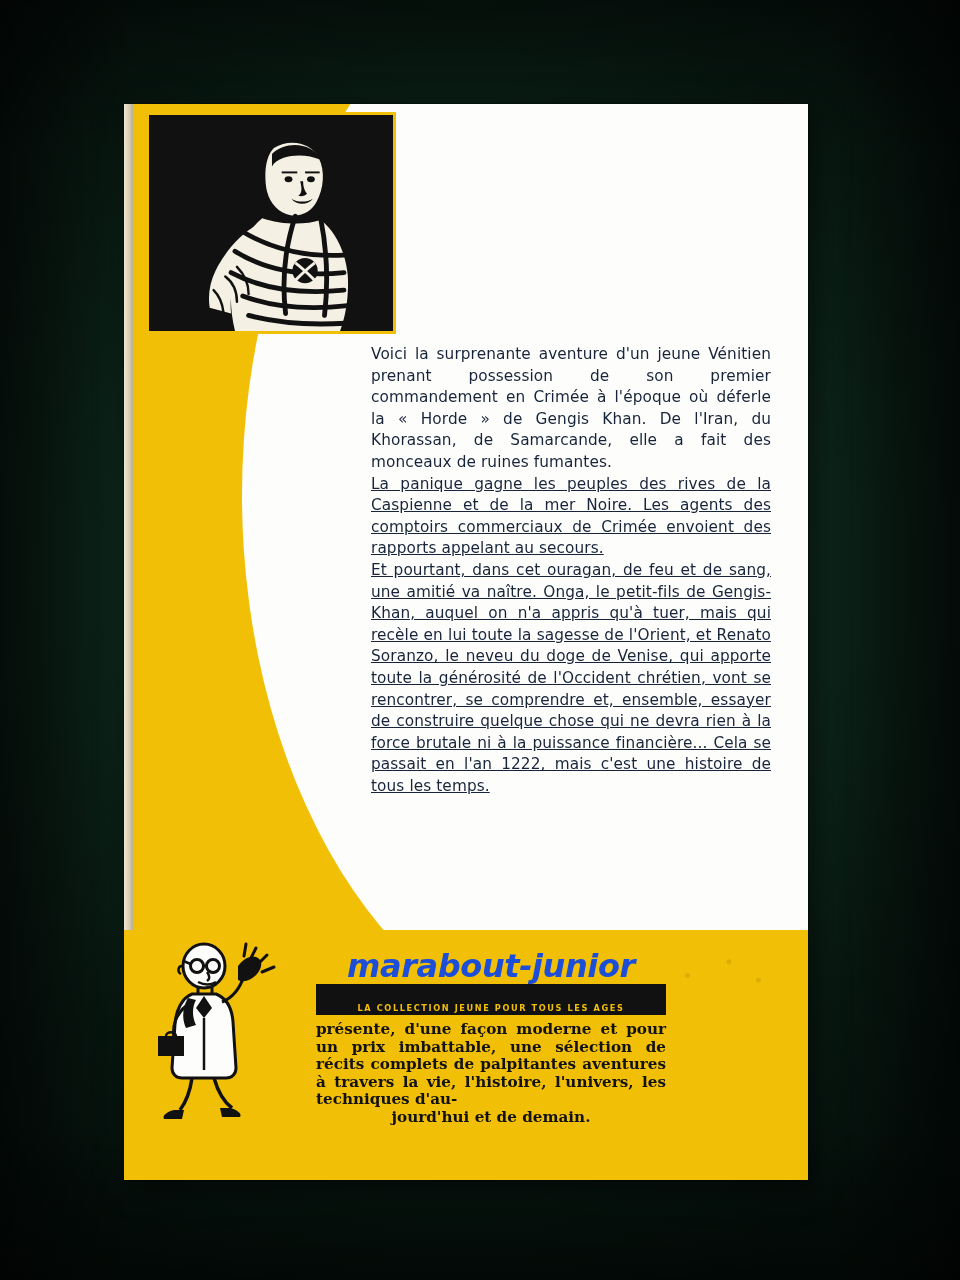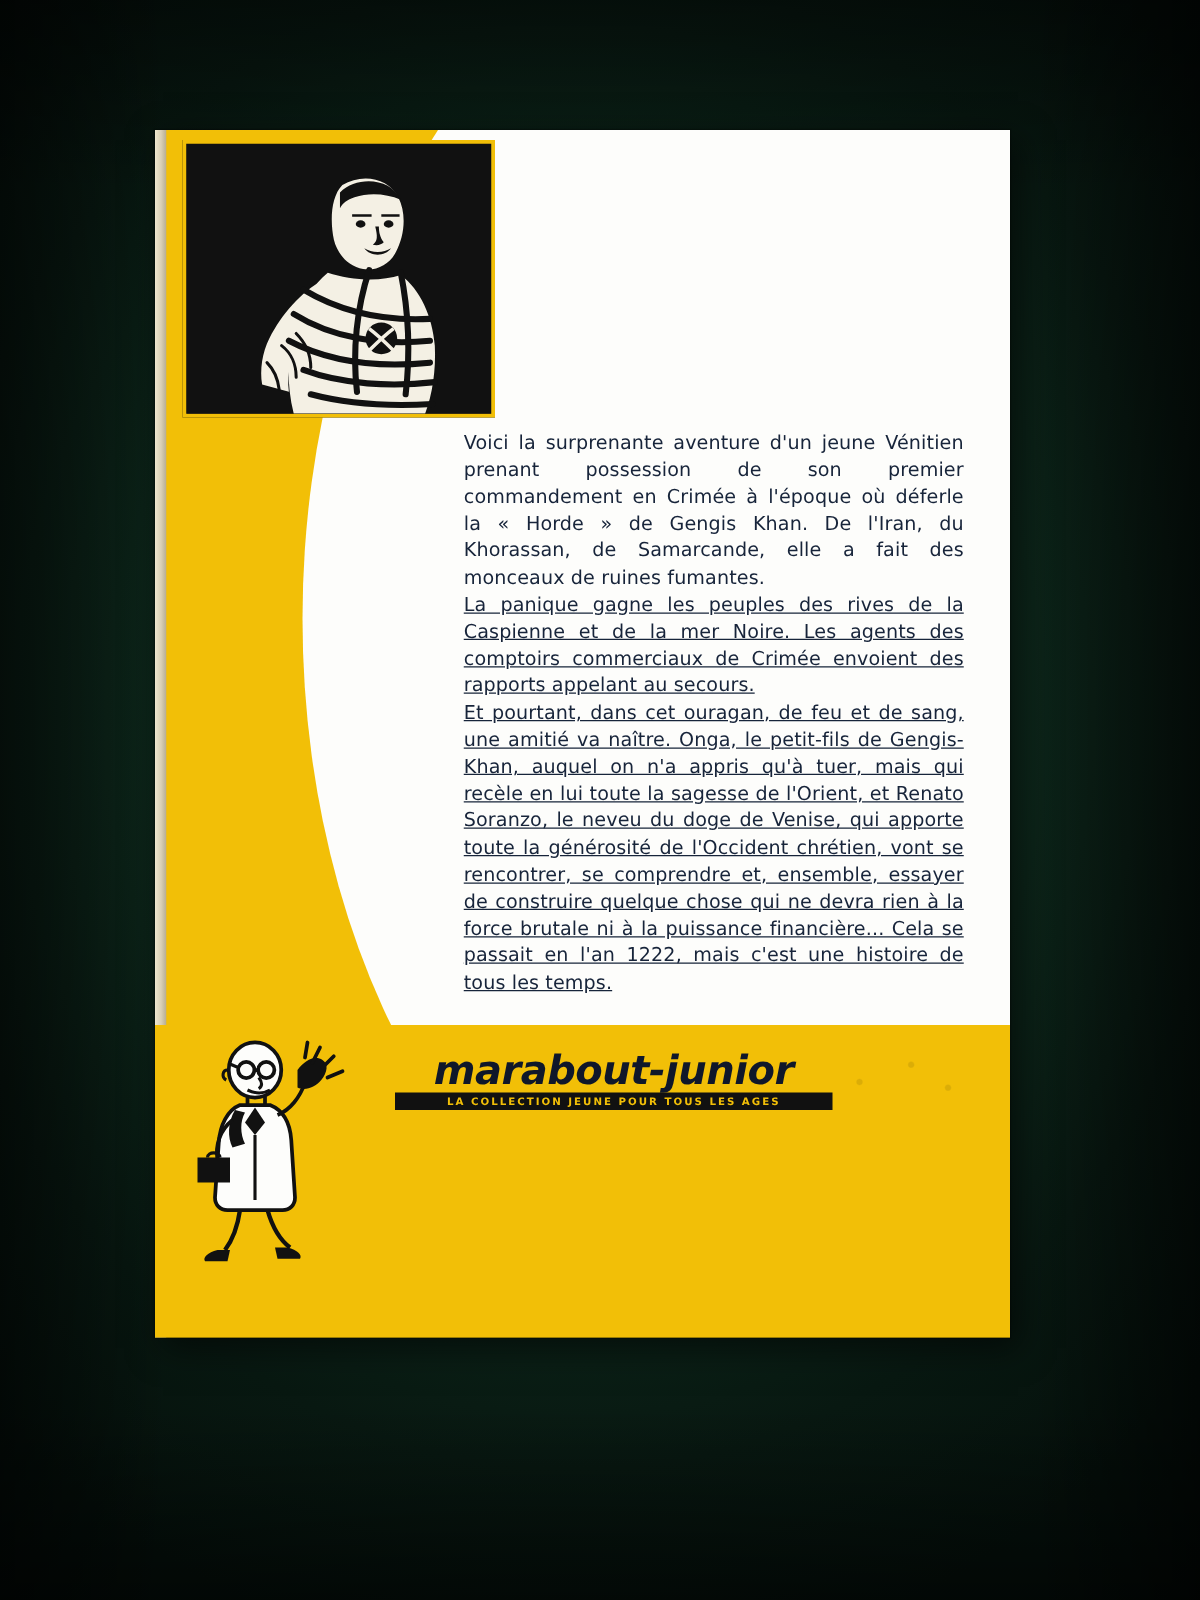--- a/index.html
+++ b/index.html
@@ -21,21 +21,21 @@
     position:absolute; inset:0;
     background:
       linear-gradient(90deg, rgba(0,0,0,.55) 0%, rgba(0,0,0,0) 14%, rgba(0,0,0,0) 86%, rgba(0,0,0,.6) 100%),
       linear-gradient(180deg, rgba(0,0,0,.45) 0%, rgba(0,0,0,0) 12%, rgba(0,0,0,0) 88%, rgba(0,0,0,.55) 100%);
   }
 
   
   #book {
     position: absolute;
     left: 124px; top: 104px;
-    width: 684px; height: 966px;
+    width: 684px; height: 1076px;
     background: #f2bf07;
     box-shadow: 6px 8px 26px rgba(0,0,0,.55), 0 0 0 1px rgba(0,0,0,.25);
     overflow: hidden;
   }
   
   #page-edge {
     position: absolute; left: 0; top: 0; width: 9px; height: 100%;
     background: linear-gradient(90deg,#efe7cf 0%, #d9cfb4 55%, #b7ad92 100%);
   }
   
@@ -93,32 +93,32 @@
 
   #brandblock {
     position: absolute; left: 192px; top: 20px; width: 350px;
     text-align: center;
   }
   #brand-title {
     font-family: "DejaVu Sans", sans-serif;
     font-weight: 700;
     font-style: italic;
     font-size: 32px;
-    color: #0f172a;
+    color: #1d4ed8;
     letter-spacing: -0.4px;
     line-height: 1;
   }
   #brand-sub {
     margin-top: 2px;
     background: #111;
     color: #f2bf07;
     font-size: 8.2px;
     letter-spacing: 1.6px;
     font-weight: 700;
-    padding: 2px 0 2px 0;
+    padding: 19px 0 2px 0;
     font-family: "DejaVu Sans", sans-serif;
   }
   #brand-desc {
     margin-top: 6px;
     font-family: "DejaVu Serif", serif;
     font-size: 15.2px;
     line-height: 17.6px;
     color: #121212;
     text-align: justify;
     font-weight: 700;
@@ -266,19 +266,23 @@
         <path d="M62 138 c4 14 10 24 18 30" stroke="#111" stroke-width="3.5" fill="none"></path>
 
         <path d="M22 170 c-8 2 -12 6 -10 9 h18 l2-9z" fill="#111"></path>
         <path d="M78 168 c8 2 12 6 10 9 h-18 l-2-9z" fill="#111"></path>
       </svg>
     </div>
 
     <div id="brandblock">
       <div id="brand-title">marabout-junior</div>
       <div id="brand-sub">LA COLLECTION JEUNE POUR TOUS LES AGES</div>
+      <div id="brand-desc">
+        <span>présente, d'une façon moderne et pour un prix imbattable, une sélection de récits complets de palpitantes aventures à travers la vie, l'histoire, l'univers, les techniques d'au-</span>
+        <span class="last">jourd'hui et de demain.</span>
+      </div>
     </div>
 
     <div id="imprint-ghost"></div>
 
 
   </div>
 </div>
 
 </body></html>

